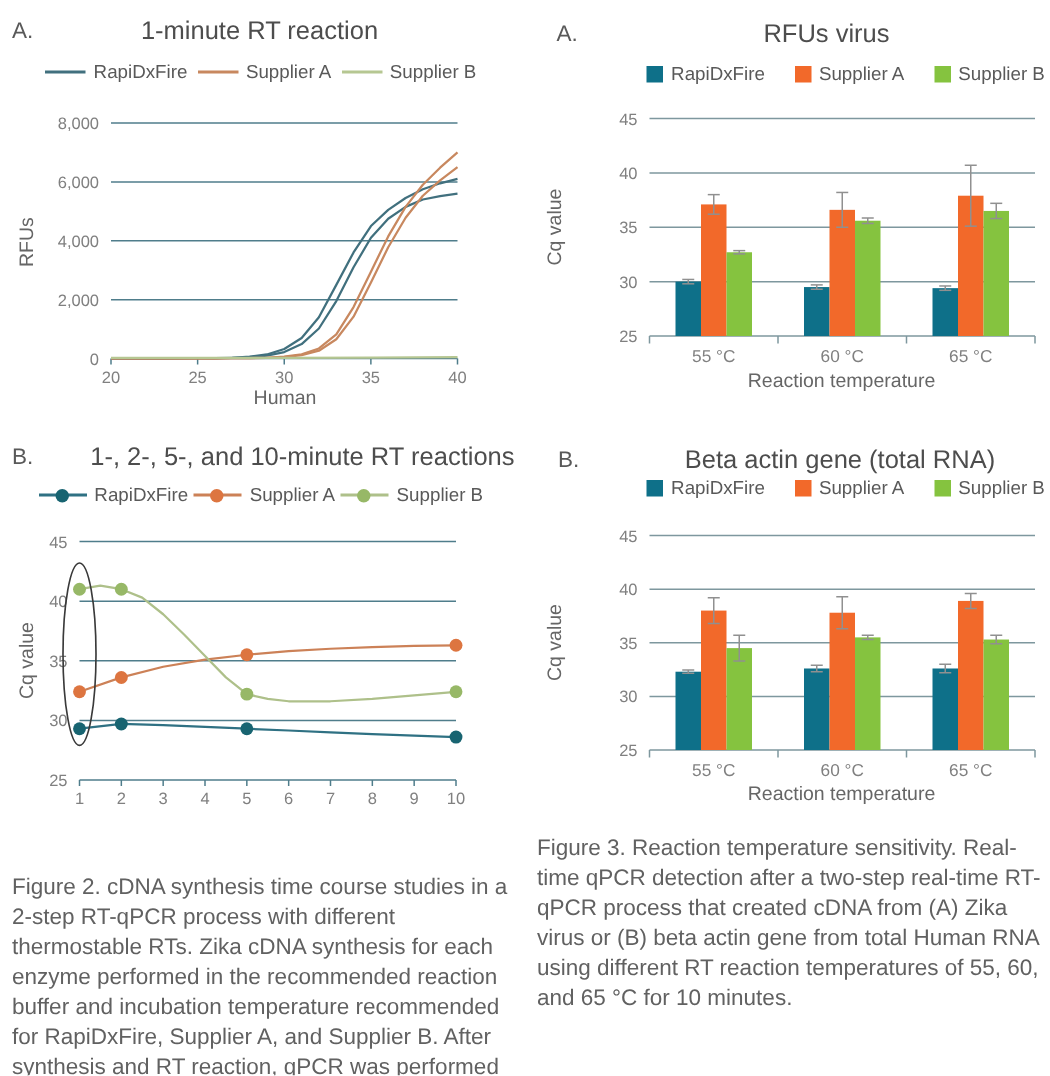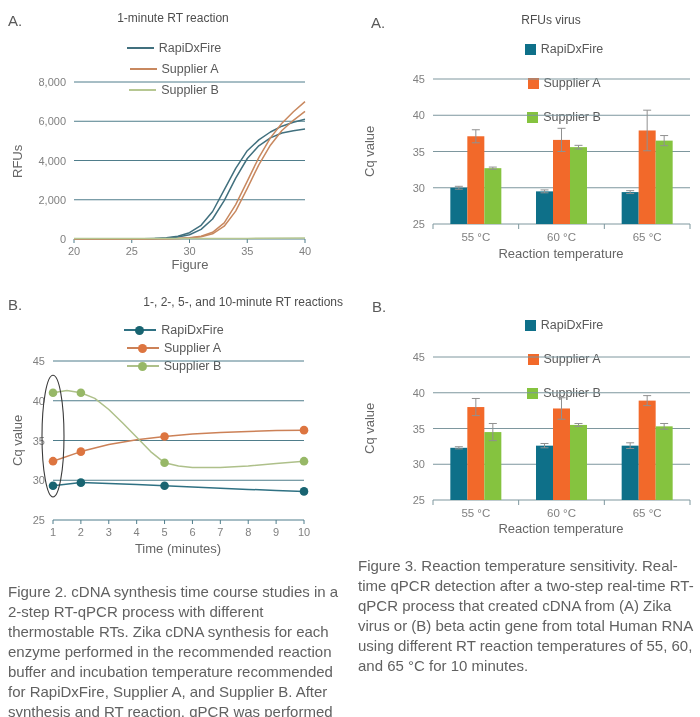--- a/index.html
+++ b/index.html
@@ -2,23 +2,23 @@
 <html><head>
 <meta charset="utf-8">
 <style>
   html,body{margin:0;padding:0;background:#fff;}
   .canvas{
     position:relative;width:700px;height:717px;background:#ffffff;
     font-family:"Liberation Sans","DejaVu Sans",sans-serif;overflow:hidden;
   }
   .abs{position:absolute;}
   .panel-letter{font-size:15px;color:#595959;}
-  .chart-title{font-size:12px;color:#4d4d4d;text-align:center;white-space:nowrap;}
+  .chart-title{font-size:17px;color:#4d4d4d;text-align:center;white-space:nowrap;}
   .chart-title.left-align{text-align:right;}
-  .legend{display:flex;align-items:center;justify-content:flex-end;flex-direction:column;}
+  .legend{display:flex;align-items:center;justify-content:center;}
   .legend-item{display:flex;align-items:center;}
   .legend-label{font-size:12.5px;color:#595959;margin-left:5px;white-space:nowrap;}
   .sw-line{display:inline-block;width:27px;height:2px;}
   .sw-dotline{display:inline-block;width:32px;height:2px;position:relative;}
   .sw-dotline .dot{position:absolute;width:9px;height:9px;border-radius:50%;left:11px;top:-3.5px;}
   .sw-square{display:inline-block;width:11px;height:11px;}
   .ylabel{
     writing-mode:vertical-rl;transform:rotate(180deg);
     font-size:13px;color:#666;text-align:center;white-space:nowrap;
   }
@@ -68,21 +68,21 @@
       <line x1="239.25" y1="173" x2="239.25" y2="177" stroke="#4f7d8b"></line>
       <text x="239.25" y="189" text-anchor="middle" fill="#808080" font-size="11">35</text>
       <line x1="297" y1="173" x2="297" y2="177" stroke="#4f7d8b"></line>
       <text x="297" y="189" text-anchor="middle" fill="#808080" font-size="11">40</text>
       <polyline points="66.0,172.9 100.7,172.9 112.2,172.8 123.8,172.8 135.3,172.7 146.8,172.5 158.4,171.8 169.9,170.3 181.5,166.7 193.1,159.3 204.6,145.5 216.2,123.9 227.7,102.3 239.3,84.7 250.8,73.9 262.4,66.0 273.9,60.2 285.4,56.2 297.0,53.3" fill="none" stroke="#41707e" stroke-width="1.5" stroke-linejoin="round"></polyline>
       <polyline points="66.0,172.9 112.2,172.9 123.8,172.8 135.3,172.8 146.8,172.6 158.4,172.2 169.9,171.1 181.5,168.7 193.1,163.4 204.6,153.0 216.2,134.7 227.7,112.2 239.3,92.5 250.8,79.8 262.4,71.9 273.9,67.0 285.4,64.7 297.0,63.1" fill="none" stroke="#41707e" stroke-width="1.5" stroke-linejoin="round"></polyline>
       <polyline points="66.0,172.9 135.3,172.9 146.8,172.8 158.4,172.7 169.9,172.5 181.5,171.8 193.1,170.2 204.6,166.3 216.2,156.9 227.7,138.7 239.3,115.1 250.8,91.6 262.4,71.9 273.9,57.2 285.4,45.8 297.0,35.6" fill="none" stroke="#c8885f" stroke-width="1.5" stroke-linejoin="round"></polyline>
       <polyline points="66.0,172.9 135.3,172.9 146.8,172.8 158.4,172.8 169.9,172.6 181.5,172.1 193.1,170.7 204.6,167.8 216.2,160.2 227.7,145.1 239.3,122.4 250.8,98.8 262.4,79.2 273.9,64.5 285.4,54.3 297.0,45.4" fill="none" stroke="#c8885f" stroke-width="1.5" stroke-linejoin="round"></polyline>
       <polyline points="66.0,172.6 123.8,172.6 181.5,172.5 239.3,172.4 297.0,172.1" fill="none" stroke="#b6c792" stroke-width="1.5" stroke-linejoin="round"></polyline>
     </svg>
-  <div class="abs xlabel" style="left:55px;top:257px;width:270px;">Figure</div>
+  <div class="abs xlabel" style="left:55px;top:257px;width:270px;">Human</div>
 
   <div class="abs panel-letter" style="left:8px;top:296px;">B.</div>
   <div class="abs chart-title left-align" style="left:31px;top:295px;width:312px;">1-, 2-, 5-, and 10-minute RT reactions</div>
   <div class="abs legend" style="left:8px;top:323px;width:332px;gap:4px;">
       <div class="legend-item">
         <span class="sw-dotline" style="background: rgb(47, 113, 131);">
           <span class="dot" style="background: rgb(24, 100, 113);"></span>
         </span>
         <span class="legend-label">RapiDxFire</span>
       </div>
@@ -141,21 +141,20 @@
       <circle cx="72.88888888888889" cy="103.63" r="4.3" fill="#dd7540"></circle>
       <circle cx="156.55555555555554" cy="88.52499999999999" r="4.3" fill="#dd7540"></circle>
       <circle cx="296" cy="82.16500000000002" r="4.3" fill="#dd7540"></circle>
       <polyline points="45.0,44.8 58.9,42.4 72.9,44.8 86.8,50.4 100.8,61.5 114.7,75.0 128.7,89.3 142.6,103.6 156.6,114.8 170.5,117.9 184.4,119.5 212.3,119.5 240.2,117.9 268.1,115.6 296.0,113.2" fill="none" stroke="#aec08a" stroke-width="1.5" stroke-linejoin="round"></polyline>
       <circle cx="45" cy="44.8" r="4.3" fill="#97b867"></circle>
       <circle cx="72.88888888888889" cy="44.8" r="4.3" fill="#97b867"></circle>
       <circle cx="156.55555555555554" cy="114.75999999999998" r="4.3" fill="#97b867"></circle>
       <circle cx="296" cy="113.17000000000002" r="4.3" fill="#97b867"></circle>
       <ellipse cx="45" cy="88.1275" rx="11" ry="60.817500000000024" fill="none" stroke="#3a3a3a" stroke-width="1.1"></ellipse>
     </svg>
-  <div class="abs xlabel" style="left:43px;top:541px;width:270px;">Time (minutes)</div>
 
   <div class="abs caption" style="left:8px;top:582px;width:342px;">Figure 2. cDNA synthesis time course studies in a 2-step RT-qPCR process with different thermostable RTs. Zika cDNA synthesis for each enzyme performed in the recommended reaction buffer and incubation temperature recommended for RapiDxFire, Supplier A, and Supplier B. After synthesis and RT reaction, qPCR was performed using one-tenth volume of each of the cDNA samples using an intercalating dye in 1-minute (A) or (B) 1-, 2-, 5-, and 10-minute RT reactions. Data points derived from the qPCR curve in panel A are encircled in panel B.</div>
 
   <div class="abs panel-letter" style="left:371px;top:14px;">A.</div>
   <div class="abs chart-title" style="left:415px;top:13px;width:272px;">RFUs virus</div>
   <div class="abs legend" style="left:402px;top:42px;width:324px;gap:20px;">
       <div class="legend-item">
         <span class="sw-square" style="background: rgb(14, 112, 137);"></span>
         <span class="legend-label">RapiDxFire</span>
       </div>
@@ -220,20 +219,21 @@
       <line x1="285.1666666666667" y1="44.175000000000026" x2="293.1666666666667" y2="44.175000000000026" stroke="#909090"></line>
       <line x1="285.1666666666667" y1="84.77499999999998" x2="293.1666666666667" y2="84.77499999999998" stroke="#909090"></line>
       <rect x="297.6666666666667" y="74.625" width="17" height="83.375" fill="#85c33f"></rect>
       <line x1="306.1666666666667" y1="69.54999999999998" x2="306.1666666666667" y2="79.70000000000003" stroke="#909090"></line>
       <line x1="302.1666666666667" y1="69.54999999999998" x2="310.1666666666667" y2="69.54999999999998" stroke="#909090"></line>
       <line x1="302.1666666666667" y1="79.70000000000003" x2="310.1666666666667" y2="79.70000000000003" stroke="#909090"></line>
     </svg>
   <div class="abs xlabel" style="left:426px;top:246px;width:270px;">Reaction temperature</div>
 
   <div class="abs panel-letter" style="left:372px;top:298px;">B.</div>
+  <div class="abs chart-title" style="left:424px;top:297px;width:272px;">Beta actin gene (total RNA)</div>
   <div class="abs legend" style="left:402px;top:318px;width:324px;gap:20px;">
       <div class="legend-item">
         <span class="sw-square" style="background: rgb(14, 112, 137);"></span>
         <span class="legend-label">RapiDxFire</span>
       </div>
       <div class="legend-item">
         <span class="sw-square" style="background: rgb(242, 105, 42);"></span>
         <span class="legend-label">Supplier A</span>
       </div>
       <div class="legend-item">

